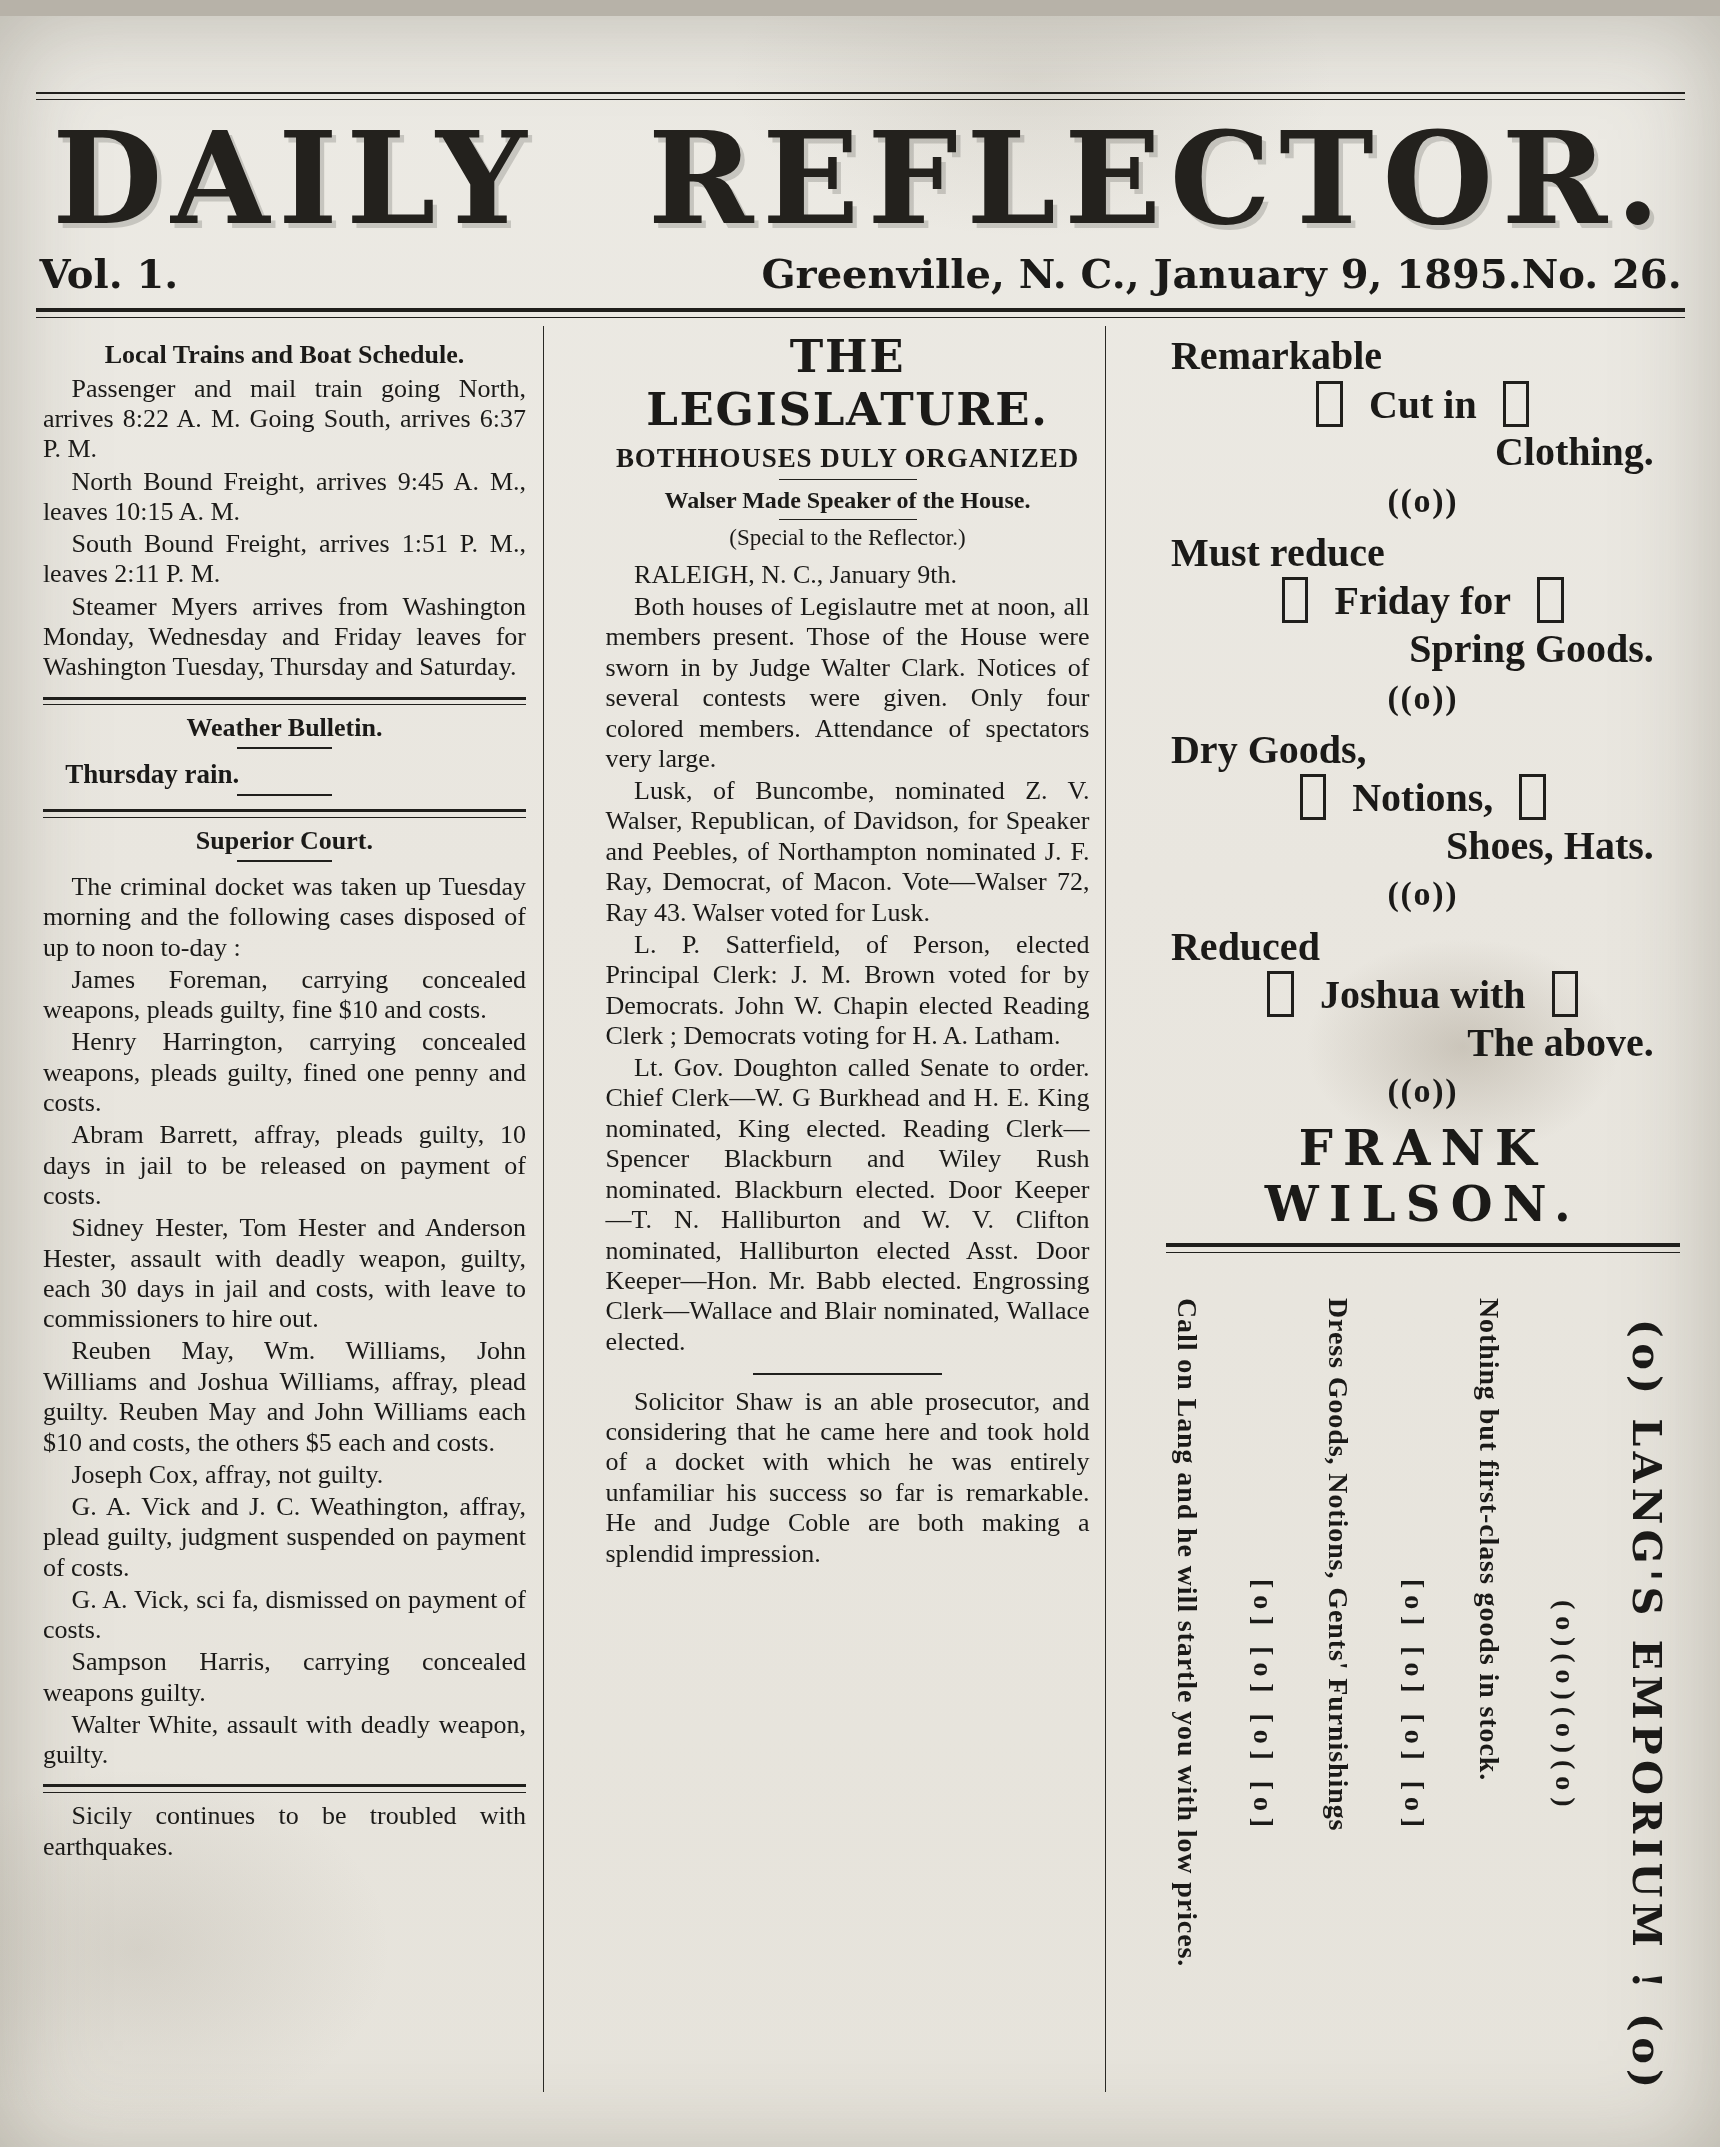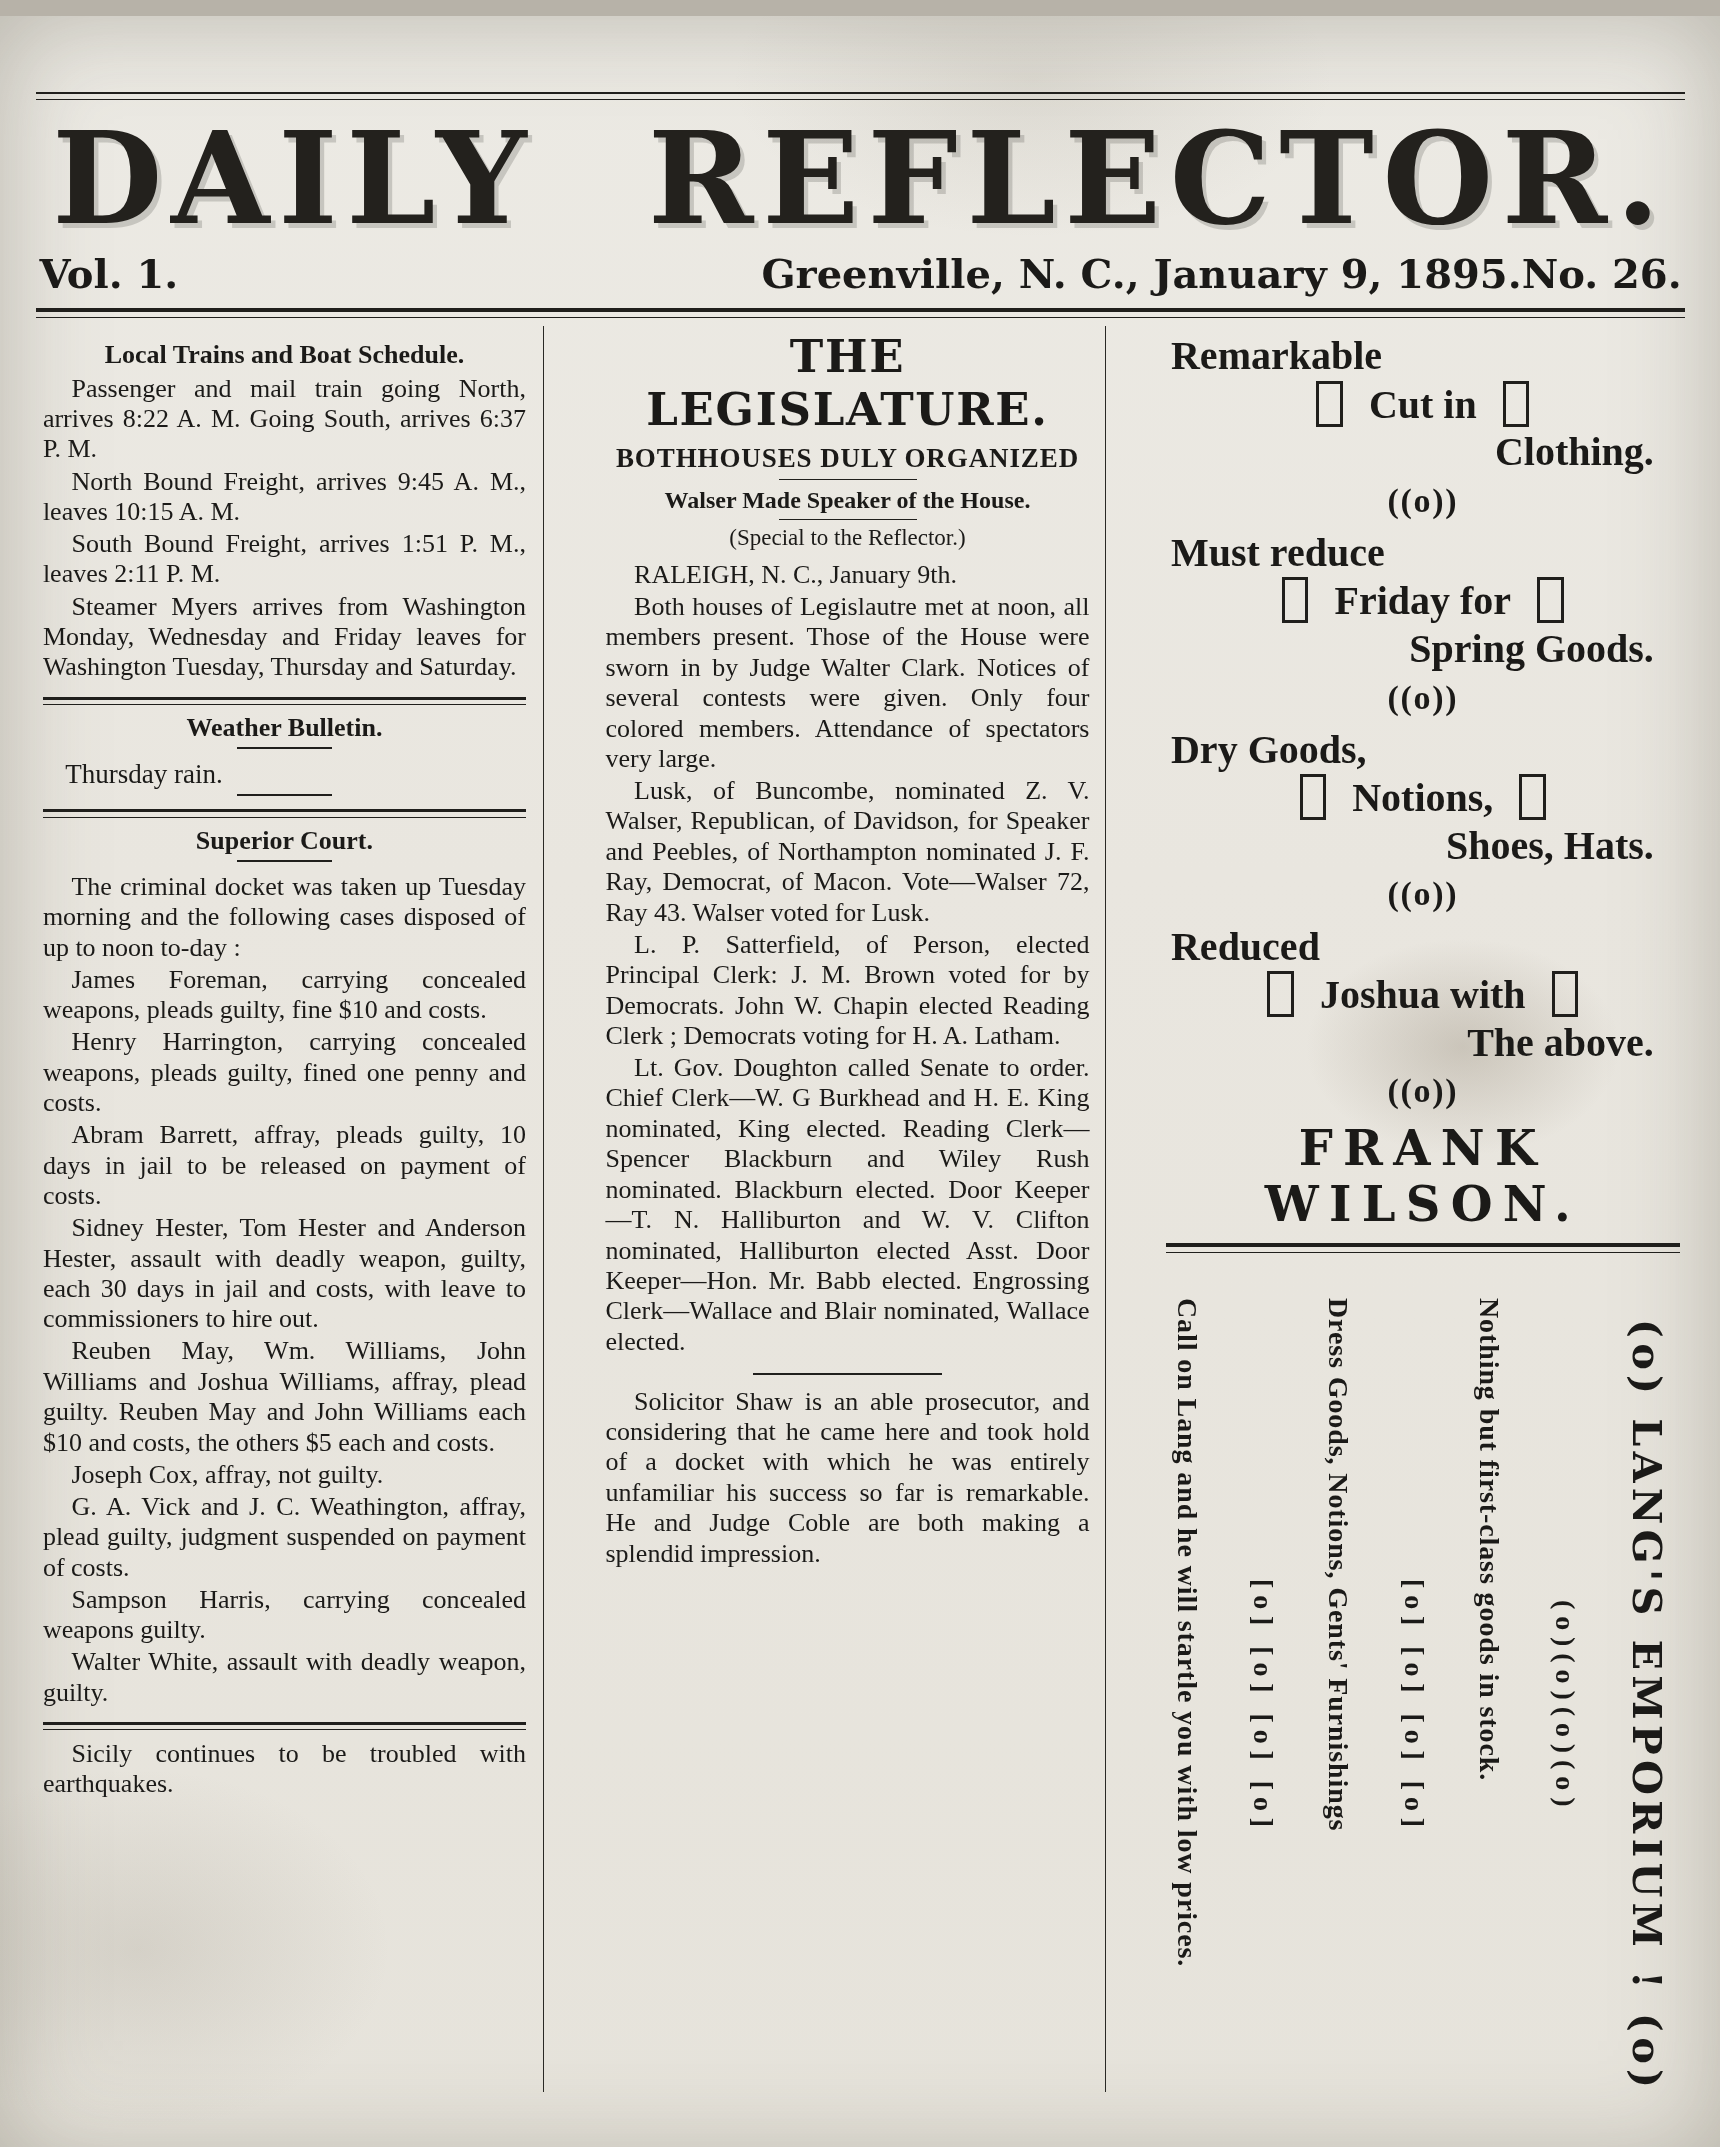--- a/index.html
+++ b/index.html
@@ -27,21 +27,21 @@
   .date-row .mid { flex:1; text-align:right; }
   .columns { display:grid; grid-template-columns:508px 516px 1fr; height:1766px; margin-top:8.6px; overflow:hidden;gap:46px; }
   .col { box-sizing:border-box; overflow:hidden; }
   .col1 { padding:8.6px 17px 0 6.9px; border-right:1.7px solid #2a2925; }
   .col2 { padding:3.4px 15.5px 0 15.5px; border-right:1.7px solid #2a2925; }
   .col3 { padding:5.2px 5.2px 0 13.8px; }
 
   .sec-head { text-align:center; font-weight:bold; font-size:26px; margin:5.2px 0 3.4px 0; }
   .head-rule { width:95px; margin:1.7px auto 10.3px auto; border-top:2.6px solid #201f1c; }
   .paras p, p.para { font-size:26px; line-height:1.17; text-align:justify; text-indent:1.1em; margin:0 0 1.7px 0; }
-  .weather-text { font-size:27px; margin:8.6px 0 3.4px 0; padding-left:22.4px; font-weight:normal; }
+  .weather-text { font-size:27px; margin:8.6px 0 3.4px 0; padding-left:22.4px; font-weight:bold; }
   .sec-divider { border-top:3.4px solid #201f1c; border-bottom:1.7px solid #201f1c; height:4.3px; margin:13.8px 0 8.6px 0; }
 
   .headline { text-align:center; font-weight:bold; font-size:45px; margin:0 0 6.9px 0; letter-spacing:1.7px; font-family:"DejaVu Serif", serif; }
   .subhead { text-align:center; font-weight:bold; font-size:27px; letter-spacing:0.9px; margin:3.4px 0; }
   .subhead2 { text-align:center; font-weight:bold; font-size:24px; margin:6.9px 0 3.4px 0; }
   .subrule { width:138px; margin:5.2px auto; border-top:1.7px solid #201f1c; }
   .credit { text-align:center; font-size:23px; margin:5.2px 0 8.6px 0; }
   .mid-divider { width:189px; margin:15.5px auto 12px auto; border-top:2.6px solid #201f1c; }
 
   .ad-line { font-weight:bold; font-size:40px; line-height:1.14; margin:1.7px 0; white-space:nowrap; }
@@ -99,20 +99,21 @@
       <div class="head-rule"></div>
       <div class="paras">
           <p>The criminal docket was taken up Tuesday morning and the following cases disposed of up to noon to-day :</p>
           <p>James Foreman, carrying concealed weapons, pleads guilty, fine $10 and costs.</p>
           <p>Henry Harrington, carrying concealed weapons, pleads guilty, fined one penny and costs.</p>
           <p>Abram Barrett, affray, pleads guilty, 10 days in jail to be released on payment of costs.</p>
           <p>Sidney Hester, Tom Hester and Anderson Hester, assault with deadly weapon, guilty, each 30 days in jail and costs, with leave to commissioners to hire out.</p>
           <p>Reuben May, Wm. Williams, John Williams and Joshua Williams, affray, plead guilty.  Reuben May and John Williams each $10 and costs, the others $5 each and costs.</p>
           <p>Joseph Cox, affray, not guilty.</p>
           <p>G. A. Vick and J. C. Weathington, affray, plead guilty, judgment suspended on payment of costs.</p>
+          <p>G. A. Vick, sci fa, dismissed on payment of costs.</p>
           <p>Sampson Harris, carrying concealed weapons guilty.</p>
           <p>Walter White, assault with deadly weapon, guilty.</p>
         </div>
 
       <div class="sec-divider"></div>
 
       <p class="para">Sicily continues to be troubled with earthquakes.</p>
     </div>
 
     <div class="col col2">

